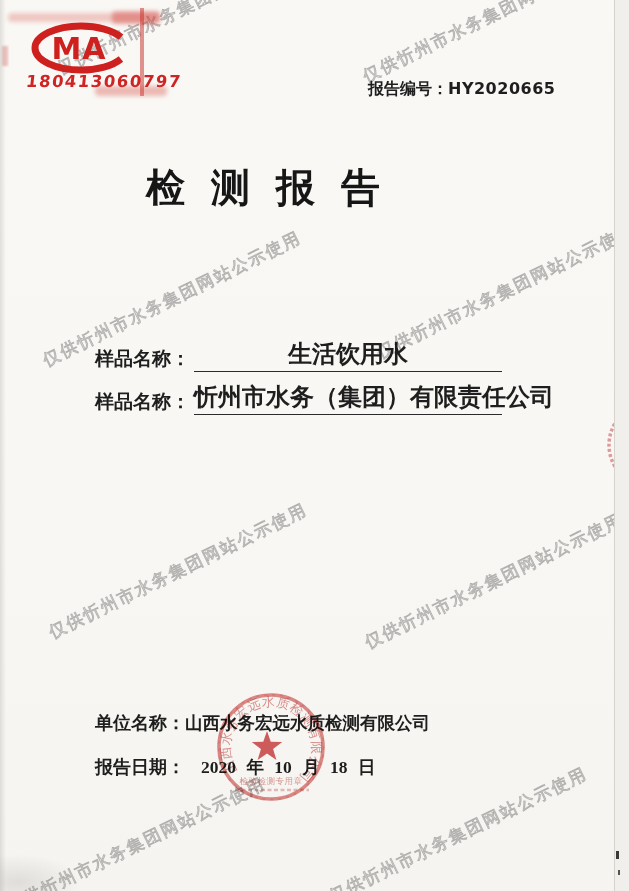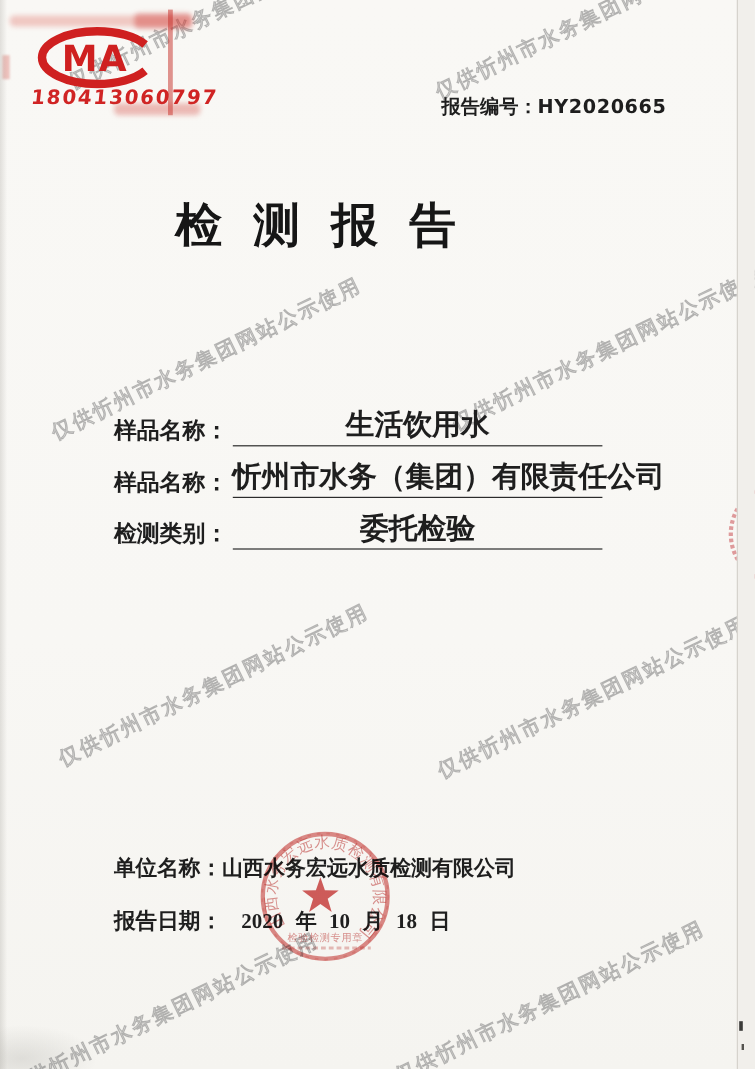--- a/index.html
+++ b/index.html
@@ -102,23 +102,20 @@
   </div>
 
   <div class="title">检测报告</div>
 
   <div class="frow frow1">
     <span class="flabel">样品名称：</span><span class="fline">生活饮用水</span>
   </div>
   <div class="frow frow2">
     <span class="flabel">样品名称：</span><span class="fline">忻州市水务（集团）有限责任公司</span>
   </div>
-  <div class="frow frow3">
-    <span class="flabel">检测类别：</span><span class="fline">委托检验</span>
-  </div>
 
   <div class="brow brow1">
     <span class="blabel">单位名称：</span><span class="bvalue">山西水务宏远水质检测有限公司</span>
   </div>
   <div class="brow brow2">
     <span class="blabel">报告日期：</span><span class="bvalue">2020 年 10 月 18 日</span>
   </div>
 
   <svg class="seal" width="140" height="140" viewBox="0 0 140 140">
     <circle cx="70" cy="70" r="52" fill="none" stroke="rgba(198,48,45,.6)" stroke-width="3.6"></circle>

